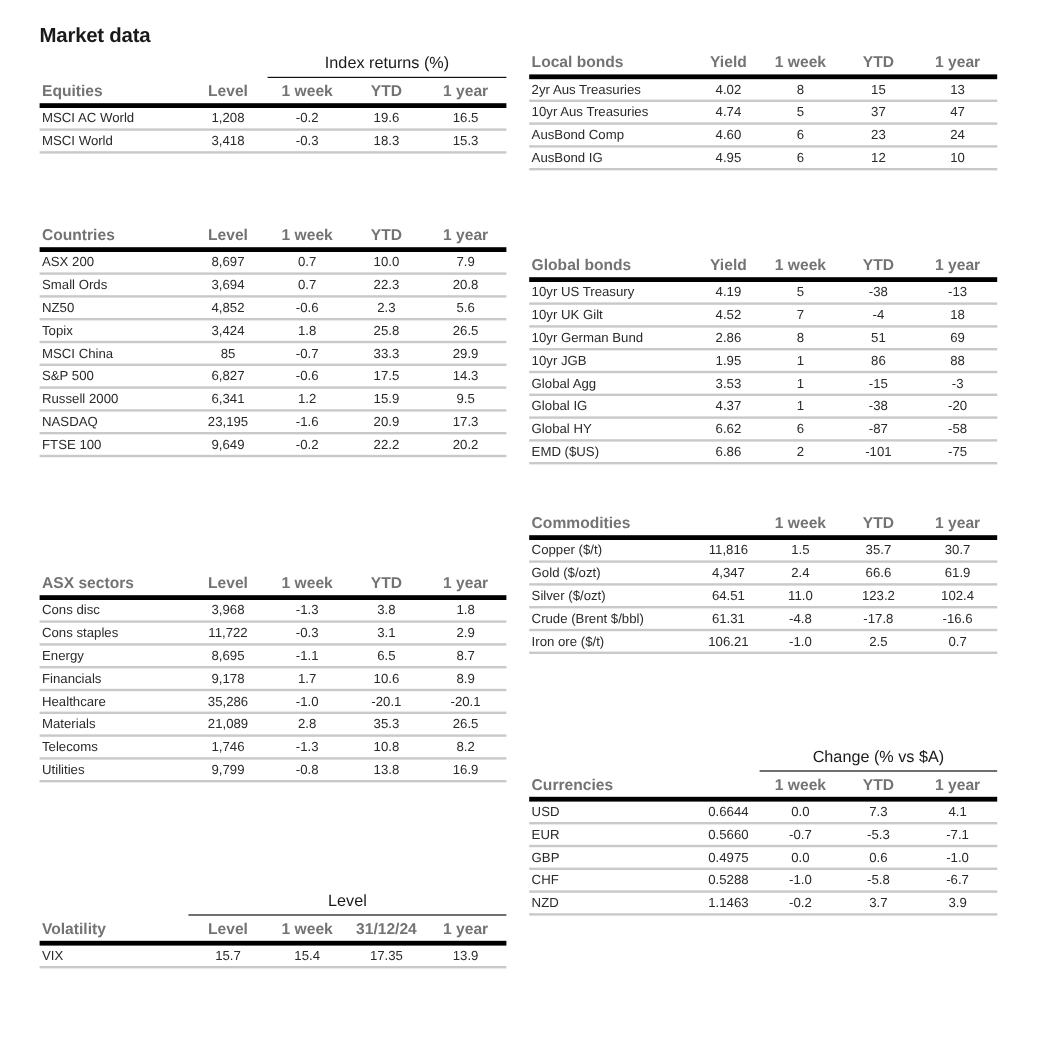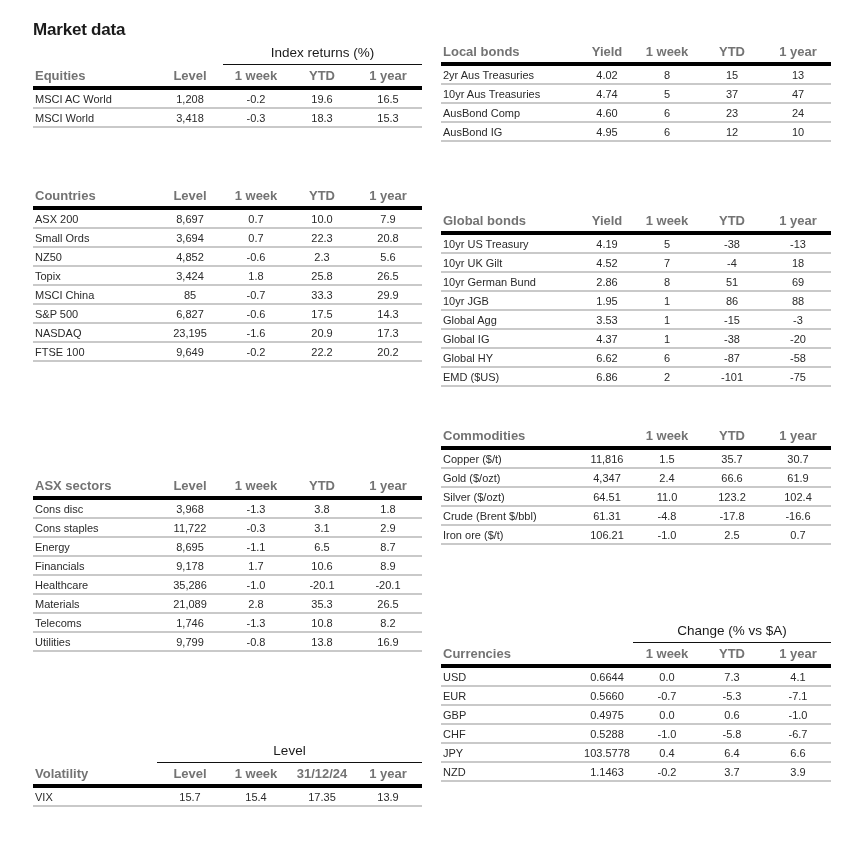--- a/index.html
+++ b/index.html
@@ -103,20 +103,27 @@
       <span class="c k4">29.9</span>
     </div>
     <div class="row data">
       <span class="c name">S&amp;P 500</span>
       <span class="c k1">6,827</span>
       <span class="c k2">-0.6</span>
       <span class="c k3">17.5</span>
       <span class="c k4">14.3</span>
     </div>
     <div class="row data">
+      <span class="c name">Russell 2000</span>
+      <span class="c k1">6,341</span>
+      <span class="c k2">1.2</span>
+      <span class="c k3">15.9</span>
+      <span class="c k4">9.5</span>
+    </div>
+    <div class="row data">
       <span class="c name">NASDAQ</span>
       <span class="c k1">23,195</span>
       <span class="c k2">-1.6</span>
       <span class="c k3">20.9</span>
       <span class="c k4">17.3</span>
     </div>
     <div class="row data">
       <span class="c name">FTSE 100</span>
       <span class="c k1">9,649</span>
       <span class="c k2">-0.2</span>
@@ -395,26 +402,19 @@
       <span class="c k4">-1.0</span>
     </div>
     <div class="row data">
       <span class="c name">CHF</span>
       <span class="c k1">0.5288</span>
       <span class="c k2">-1.0</span>
       <span class="c k3">-5.8</span>
       <span class="c k4">-6.7</span>
     </div>
     <div class="row data">
-      <span class="c name">JPY</span>
-      <span class="c k1">103.5778</span>
-      <span class="c k2">0.4</span>
-      <span class="c k3">6.4</span>
-      <span class="c k4">6.6</span>
-    </div>
-    <div class="row data">
       <span class="c name">NZD</span>
       <span class="c k1">1.1463</span>
       <span class="c k2">-0.2</span>
       <span class="c k3">3.7</span>
       <span class="c k4">3.9</span>
     </div>
   </div>
 
 </body></html>

